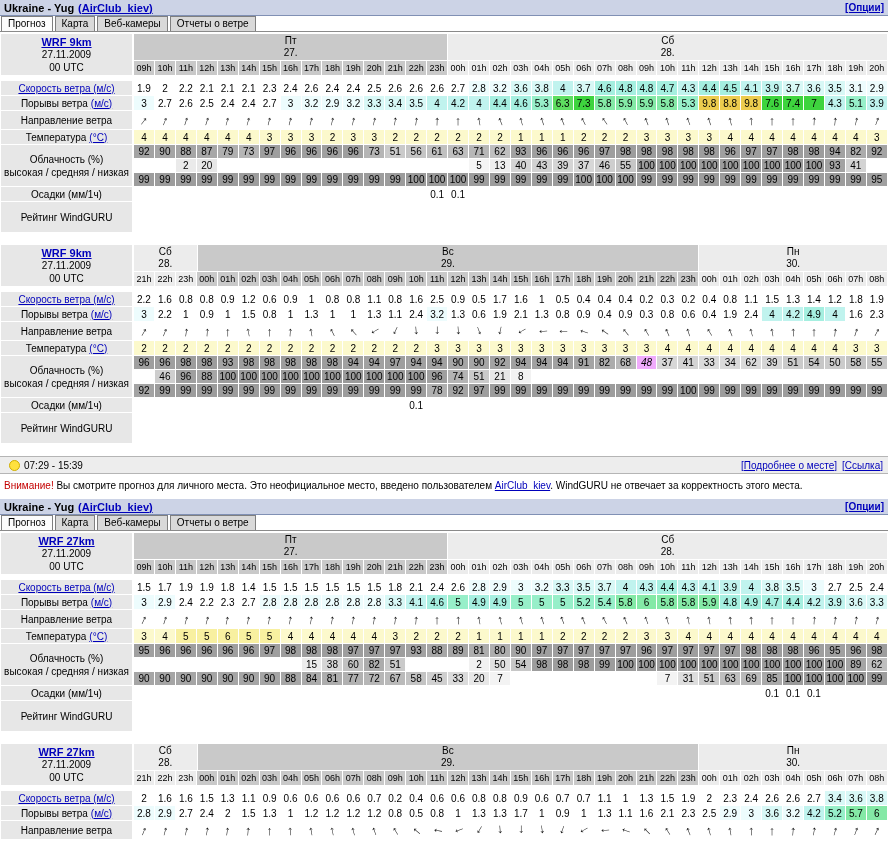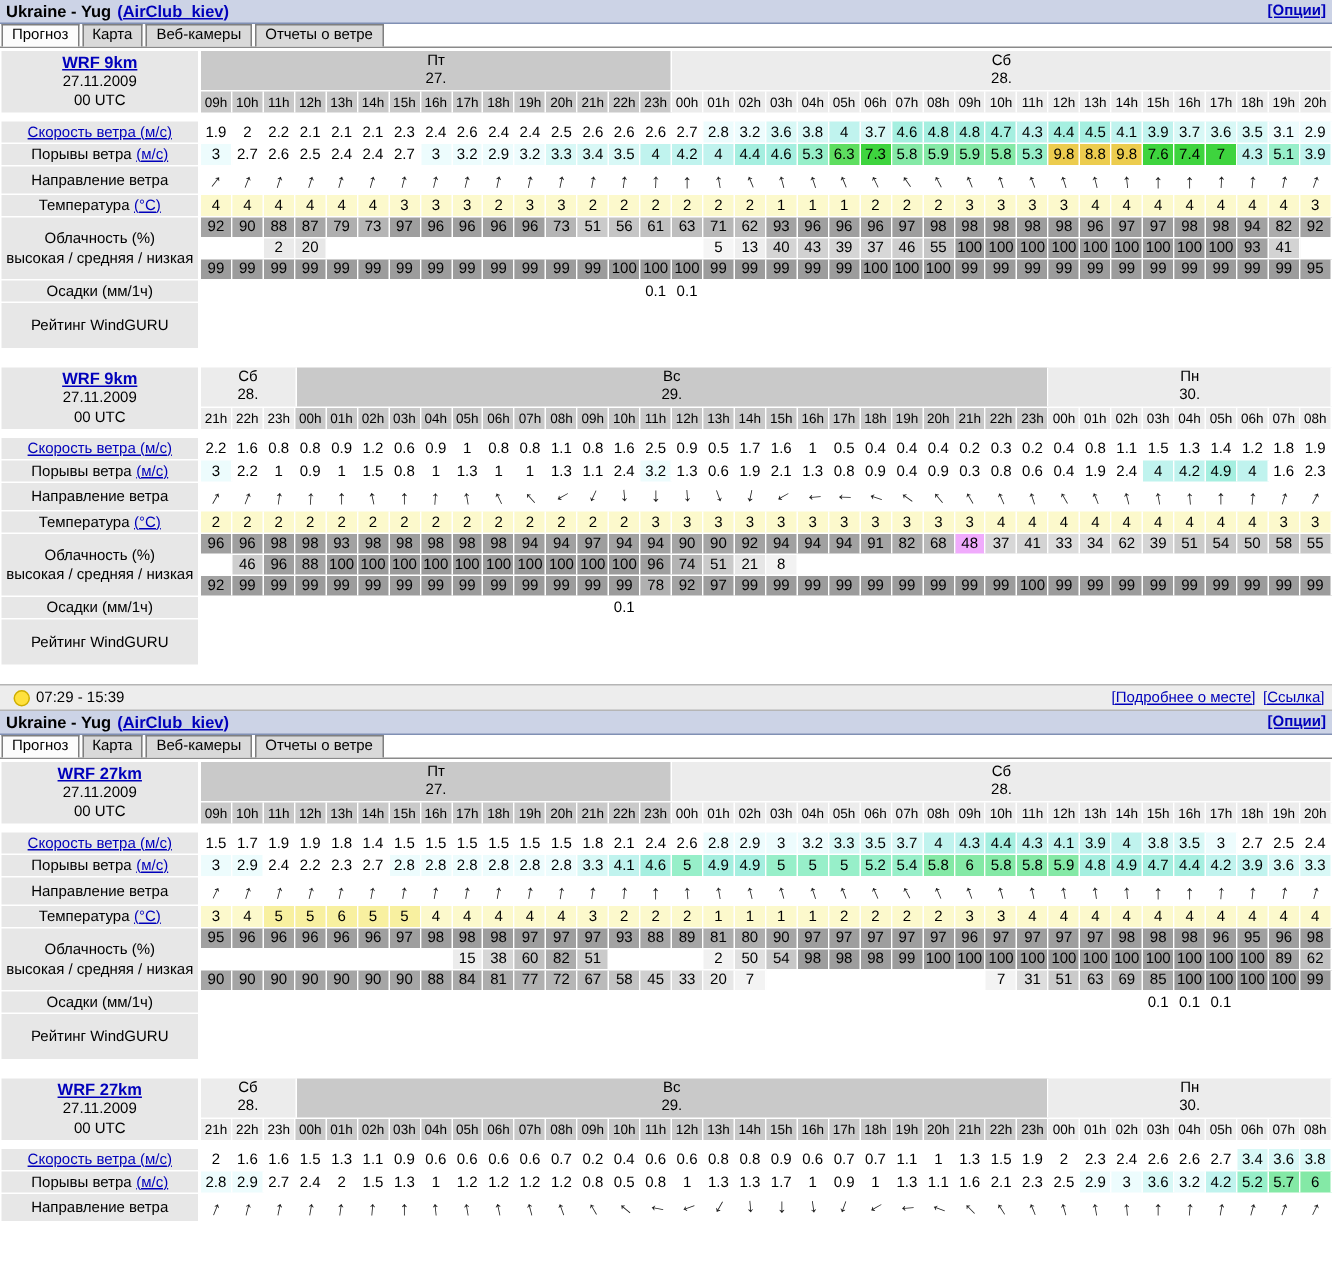--- a/index.html
+++ b/index.html
@@ -855,21 +855,21 @@
             <div class="c" style="background: rgb(161, 161, 161);">94</div>
             <div class="c" style="background: rgb(165, 165, 165);">90</div>
             <div class="c" style="background: rgb(165, 165, 165);">90</div>
             <div class="c" style="background: rgb(163, 163, 163);">92</div>
             <div class="c" style="background: rgb(161, 161, 161);">94</div>
             <div class="c" style="background: rgb(161, 161, 161);">94</div>
             <div class="c" style="background: rgb(161, 161, 161);">94</div>
             <div class="c" style="background: rgb(164, 164, 164);">91</div>
             <div class="c" style="background: rgb(172, 172, 172);">82</div>
             <div class="c" style="background: rgb(185, 185, 185);">68</div>
-            <div class="c" style="background: #f0abfc;">48</div>
+            <div class="c" style="background: #f0abfc; font-style: italic;">48</div>
             <div class="c" style="background: rgb(215, 215, 215);">37</div>
             <div class="c" style="background: rgb(211, 211, 211);">41</div>
             <div class="c" style="background: rgb(219, 219, 219);">33</div>
             <div class="c" style="background: rgb(218, 218, 218);">34</div>
             <div class="c" style="background: rgb(217, 217, 217);">62</div>
             <div class="c" style="background: rgb(213, 213, 213);">39</div>
             <div class="c" style="background: rgb(202, 202, 202);">51</div>
             <div class="c" style="background: rgb(199, 199, 199);">54</div>
             <div class="c" style="background: rgb(203, 203, 203);">50</div>
             <div class="c" style="background: rgb(195, 195, 195);">58</div>
@@ -995,20 +995,23 @@
     </div>
 
   <div class="infobar">
     <span class="sun"></span>
     <span>07:29 - 15:39</span>
     <span class="spacer"></span>
     <a class="lnk">[Подробнее о месте]</a>
     <a class="lnk" style="margin-left:5px">[Ссылка]</a>
   </div>
 
+  <div class="warn">
+    <span class="red">Внимание!</span><span> Вы смотрите прогноз для личного места. Это неофициальное место, введено пользователем </span><a class="lnk">AirClub_kiev</a><span>. WindGURU не отвечает за корректность этого места.</span>
+  </div>
 
   <div id="section-1">
       <div class="hdrbar">
         <span>Ukraine - Yug </span>
         <a class="lnk" style="margin-left: 4px;">(AirClub_kiev)</a>
         <span class="spacer"></span>
         <a class="lnk opt">[Опции]</a>
       </div>
       <div class="tabs">
         <div class="tab active">Прогноз</div>

